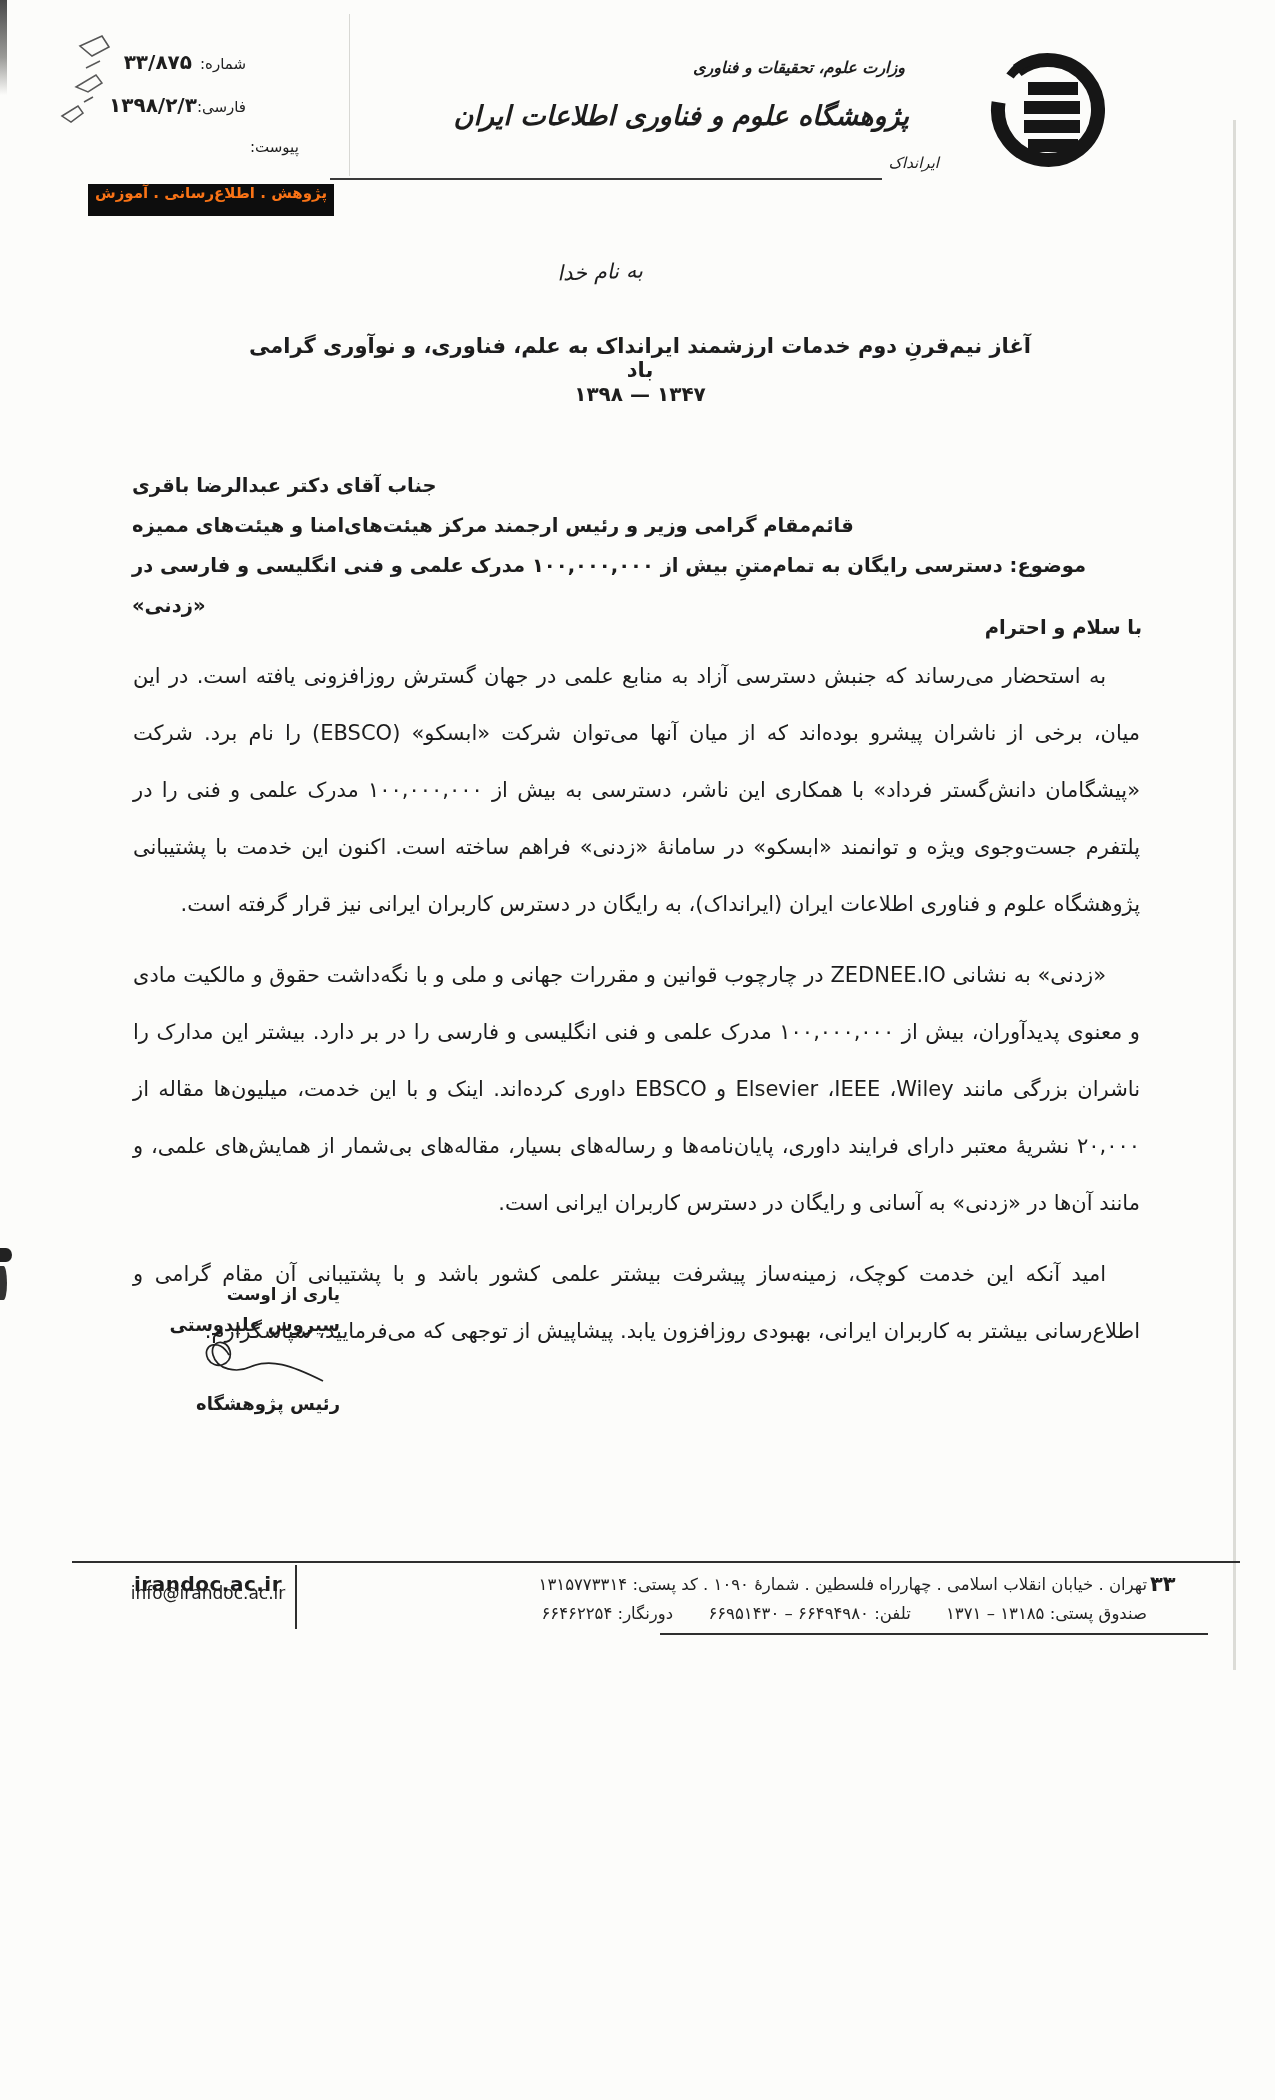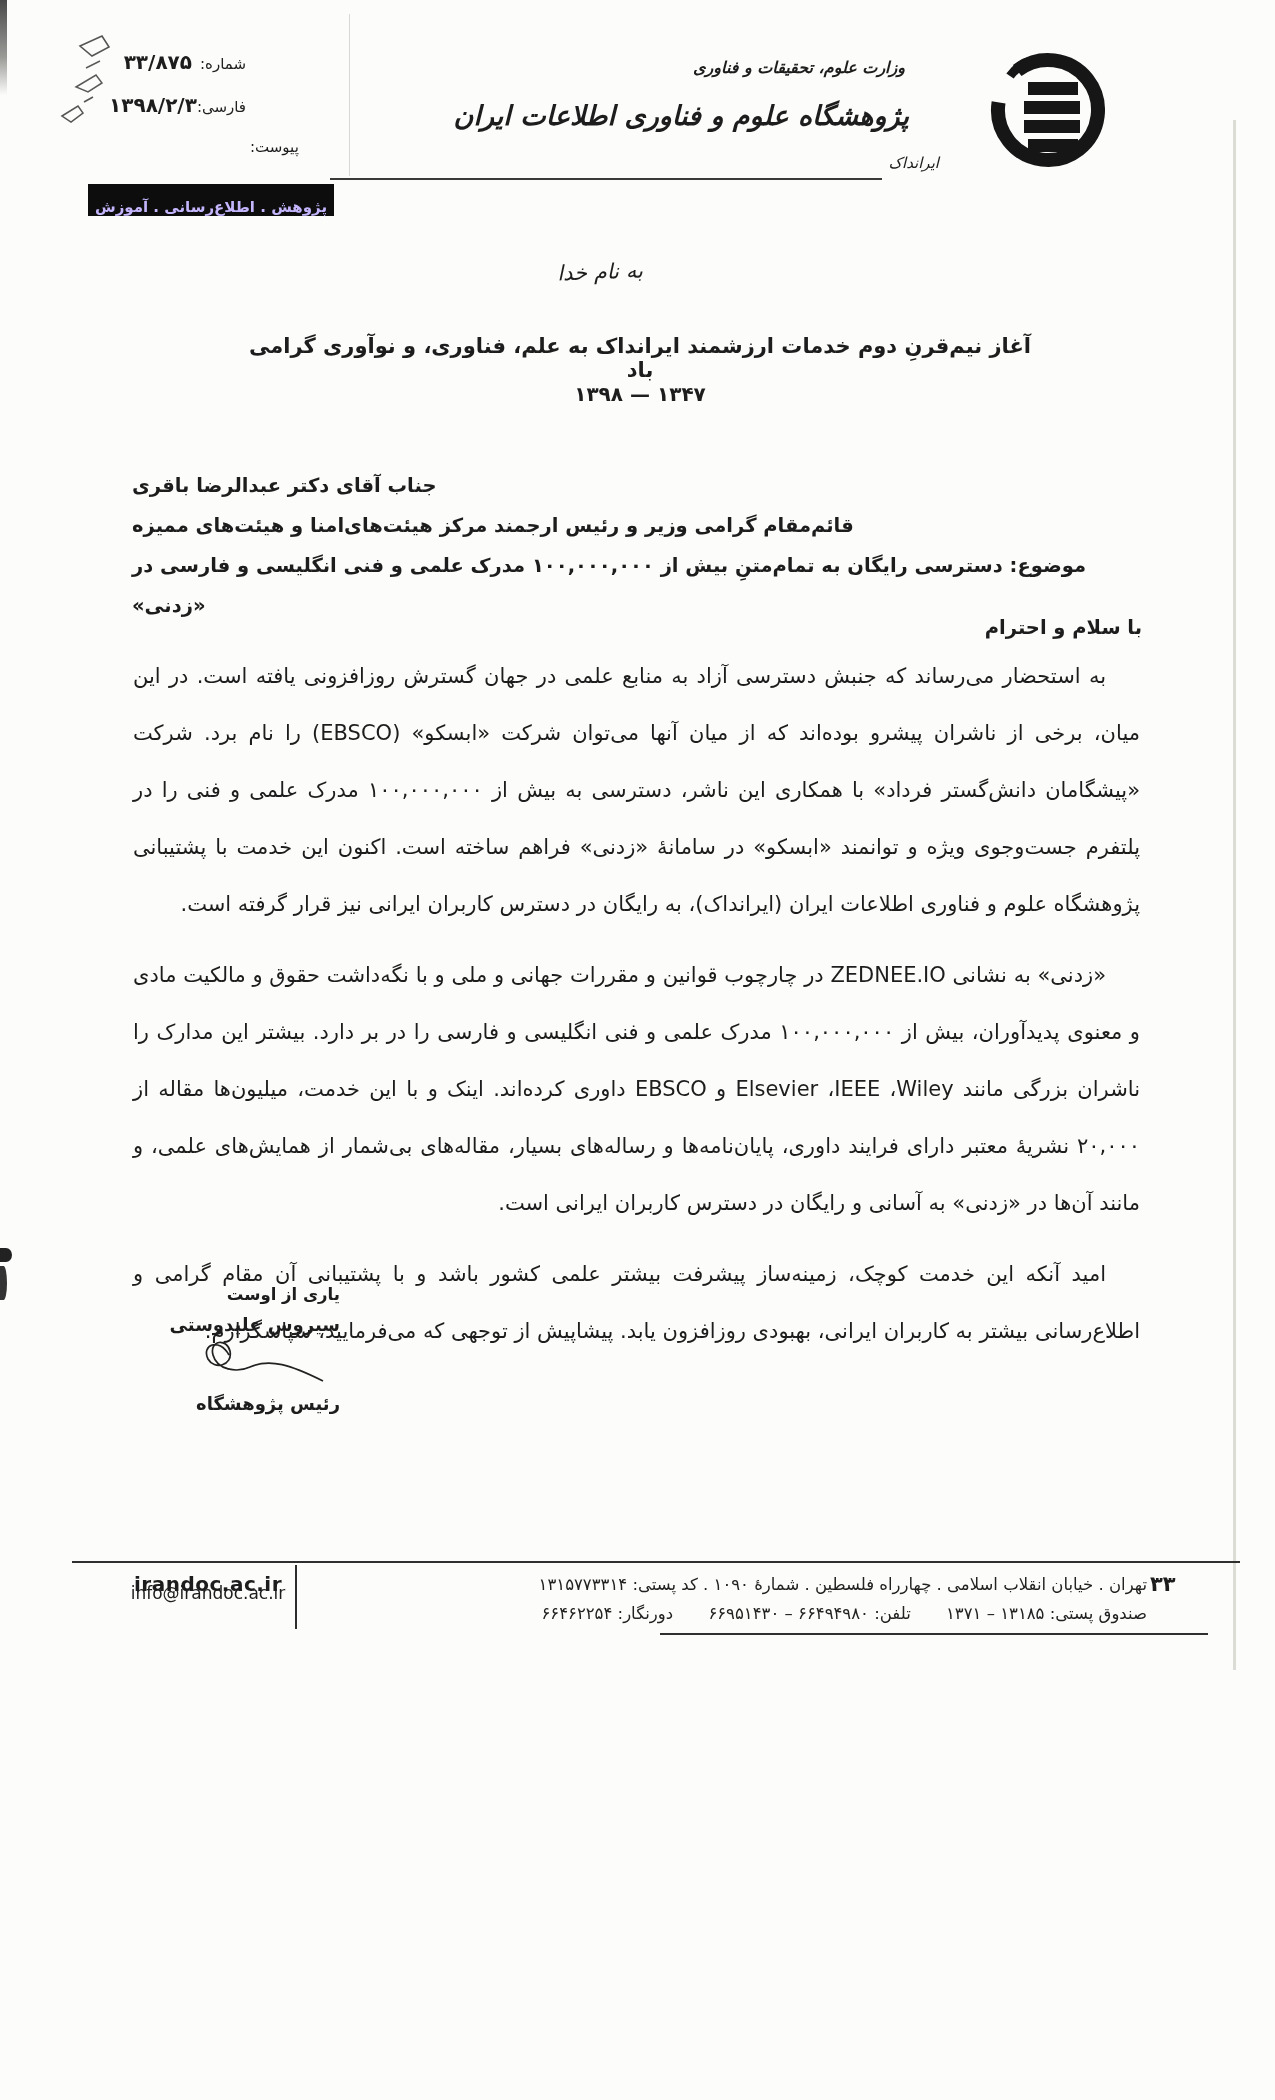--- a/index.html
+++ b/index.html
@@ -32,21 +32,21 @@
   
   .ministry{position:absolute;right:370px;top:58px;font-size:16px;font-weight:bold;
     font-style:italic;direction:rtl;font-family:"DejaVu Serif",serif;}
   .institute{position:absolute;right:366px;top:100px;font-size:27px;font-weight:bold;
     font-style:italic;direction:rtl;font-family:"DejaVu Serif",serif;letter-spacing:-1px;}
   .irandoc-word{position:absolute;right:336px;top:154px;font-size:15px;font-style:italic;
     direction:rtl;font-family:"DejaVu Serif",serif;}
   .head-rule{position:absolute;left:330px;top:178px;width:552px;height:2px;background:#3a3a3a;}
   .logo{position:absolute;left:988px;top:40px;}
   .banner{position:absolute;left:88px;top:184px;width:246px;height:32px;background:#0d0d0d;
-    color:#c4b5fd;display:flex;align-items:flex-end;justify-content:center;}
+    color:#f97316;display:flex;align-items:flex-start;justify-content:center;}
   .banner span{font-size:15px;font-weight:bold;direction:rtl;white-space:nowrap;}
   
   .bismillah{position:absolute;left:520px;top:260px;width:160px;text-align:center;
     font-size:21px;font-style:italic;font-family:"DejaVu Serif",serif;direction:rtl;
     transform:rotate(-2deg);}
   .slogan1{position:absolute;left:240px;top:334px;width:800px;text-align:center;
     font-size:21px;font-weight:bold;direction:rtl;}
   .slogan2{position:absolute;left:240px;top:382px;width:800px;text-align:center;
     font-size:20px;font-weight:bold;direction:rtl;letter-spacing:1px;}
   

